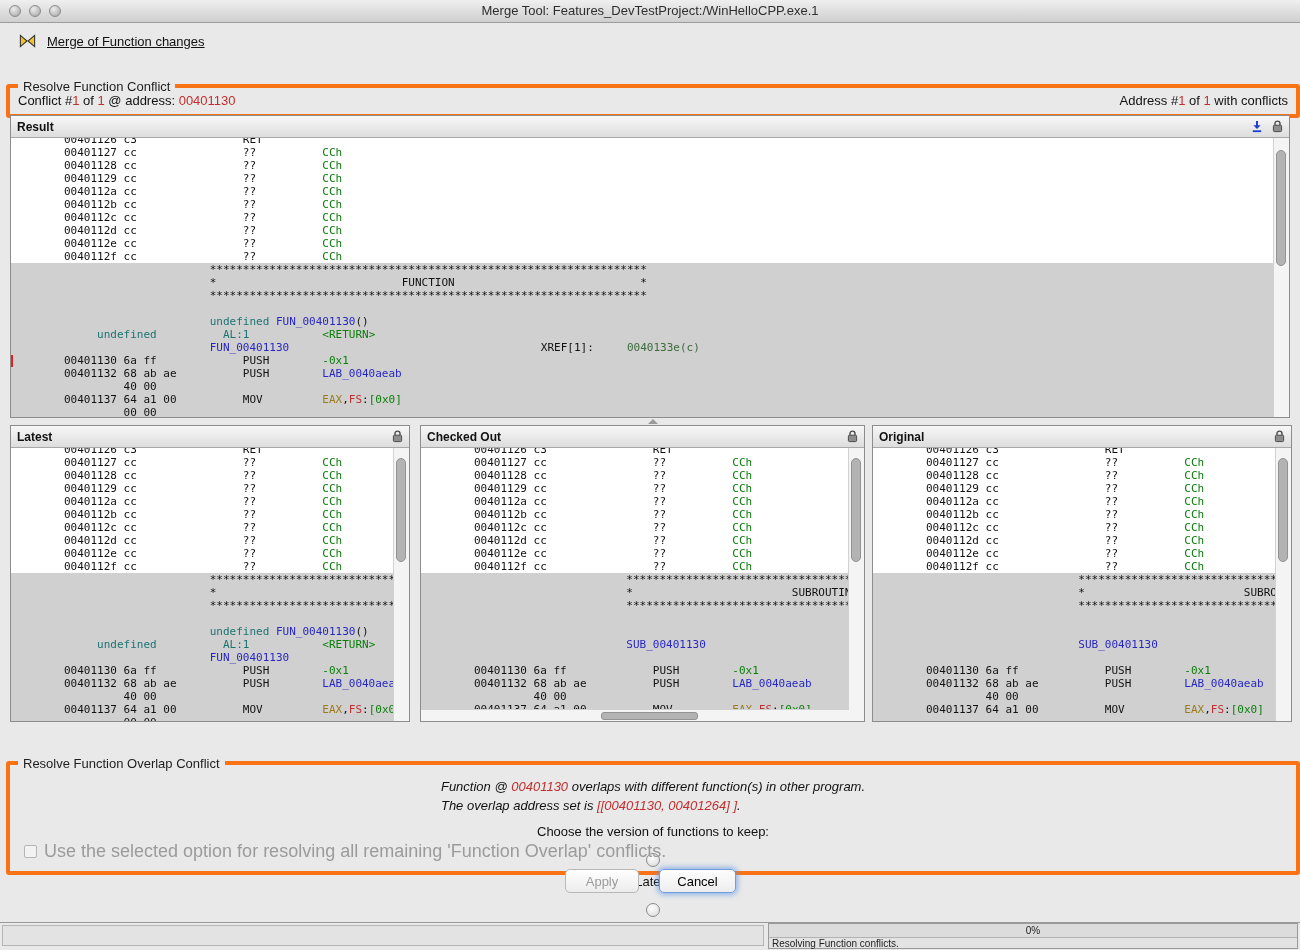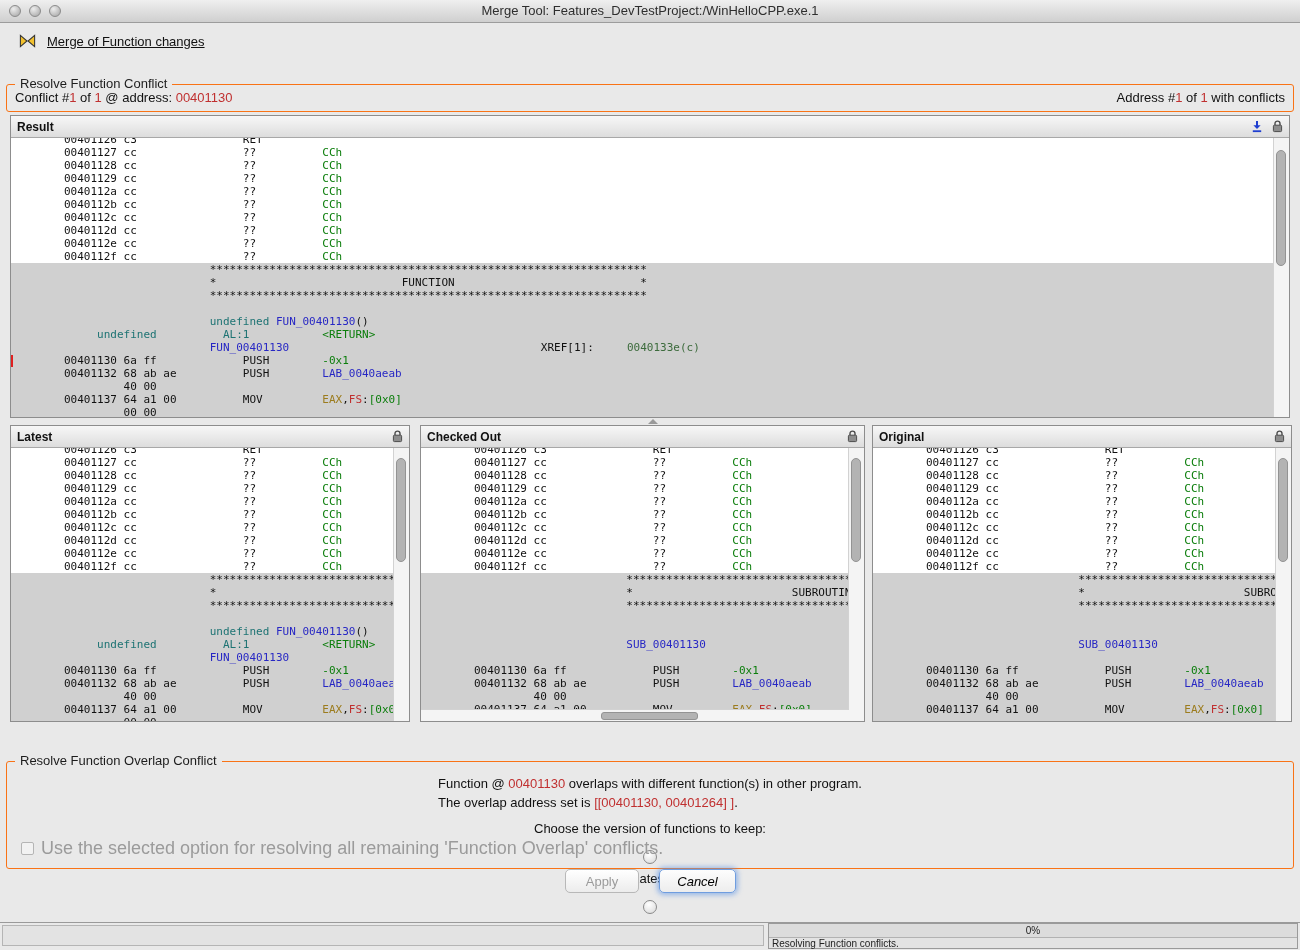--- a/index.html
+++ b/index.html
@@ -11,21 +11,21 @@
     background:linear-gradient(#efefef,#cfcfcf);border-bottom:1px solid #9c9c9c;}
   .traffic{position:absolute;left:9px;top:5px;display:flex;gap:8px;}
   .light{width:12px;height:12px;border-radius:50%;box-sizing:border-box;border:1px solid #8b8b8b;
     background:radial-gradient(circle at 35% 30%,#ededed,#a2a2a2);}
   .title-text{position:absolute;left:0;right:0;top:3px;text-align:center;font-size:13px;color:#2e2e2e;}
 
   
   .header-row{position:absolute;top:33px;left:18px;display:flex;align-items:center;gap:10px;font-size:13px;text-decoration:underline;}
 
   
-  .fs{position:absolute;border:1px solid #f97316;border-radius:3px;}
+  .fs{position:absolute;border:4px solid #f97316;border-radius:3px;}
   .fs .legend{position:absolute;top:-9px;left:8px;background:#e9e9e9;padding:0 5px;font-size:13px;color:#1d1d1d;}
   #fs1{left:6px;top:84px;width:1286px;height:26px;}
   .conflict-line{position:absolute;left:8px;right:8px;top:5px;display:flex;justify-content:space-between;font-size:13px;}
 
   
   .panel{position:absolute;border:1px solid #8d8d8d;background:#fff;display:flex;flex-direction:column;box-sizing:border-box;}
   .phead{height:21px;flex:none;display:flex;align-items:center;padding:0 6px;
     background:linear-gradient(#f7f7f7,#dddddd);border-bottom:1px solid #a8a8a8;
     font-size:12px;font-weight:bold;color:#111;}
   .picons{margin-left:auto;display:flex;align-items:center;gap:9px;}
@@ -47,34 +47,34 @@
   .vscroll{position:absolute;top:0;right:0;bottom:0;width:15px;background:#f4f4f4;border-left:1px solid #d2d2d2;}
   .vthumb{position:absolute;left:2px;width:10px;border-radius:5px;background:#b3b3b3;border:1px solid #939393;box-sizing:border-box;}
   .hscroll{position:absolute;left:0;right:15px;bottom:0;height:11px;background:#f4f4f4;border-top:1px solid #d2d2d2;}
   .hthumb{position:absolute;top:2px;height:6px;border-radius:3px;background:#b3b3b3;border:1px solid #939393;}
 
   .splitter{position:absolute;left:648px;top:419px;width:0;height:0;
     border-left:5px solid transparent;border-right:5px solid transparent;border-bottom:5px solid #9a9a9a;}
 
   
   #fs2{left:6px;top:737px;width:1286px;height:106px;margin-top:24px;}
-  .ov-text{margin:12px auto 0;width:fit-content;font-size:13px;line-height:19px;}
+  .ov-text{margin:12px auto 0;width:fit-content;font-size:13px;line-height:19px;font-style:italic;}
   .choose-row{margin-top:9px;display:flex;justify-content:center;align-items:center;gap:7px;font-size:13px;flex-direction:column;}
   .choose-row .gap{width:12px;}
   .radio{width:14px;height:14px;border-radius:50%;box-sizing:border-box;border:1px solid #8a8a8a;
     background:radial-gradient(circle at 40% 30%,#ffffff,#d8d8d8);display:inline-block;}
   .cb-row{position:absolute;left:14px;bottom:9px;display:flex;align-items:center;gap:7px;font-size:18px;color:#9b9b9b;}
   .checkbox{width:13px;height:13px;box-sizing:border-box;border:1px solid #b5b5b5;background:#f2f2f2;border-radius:2px;}
 
   
   .btn{position:absolute;top:869px;height:24px;border-radius:5px;font-size:13px;
     font-family:"Liberation Sans",sans-serif;text-align:center;cursor:default;}
   #apply-btn{left:565px;width:74px;border:1px solid #b8b8b8;background:linear-gradient(#ffffff,#ececec);color:#9b9b9b;}
   #cancel-btn{left:659px;width:77px;border:1px solid #6f9ddf;background:linear-gradient(#fdfdfd,#ededed);color:#000;
-    box-shadow:0 0 5px 2px rgba(96,150,230,.6);font-style:italic;}
+    box-shadow:0 0 5px 2px rgba(96,150,230,.6);}
 
   
   .statusbar{position:absolute;left:0;right:0;bottom:0;height:27px;border-top:1px solid #9a9a9a;background:#e9e9e9;}
   .status-left{position:absolute;left:2px;top:2px;width:762px;height:21px;border:1px solid #b5b5b5;background:#e3e3e3;box-sizing:border-box;}
   .status-right{position:absolute;left:768px;top:0;width:530px;height:26px;border:1px solid #9a9a9a;background:#e3e3e3;box-sizing:border-box;}
   .progress{height:13px;border-bottom:1px solid #b2b2b2;background:#dcdcdc;text-align:center;font-size:10px;line-height:13px;color:#222;}
   .progress-msg{font-size:10px;line-height:11px;padding-left:3px;color:#222;}
 </style>
 </head>
 <body>

